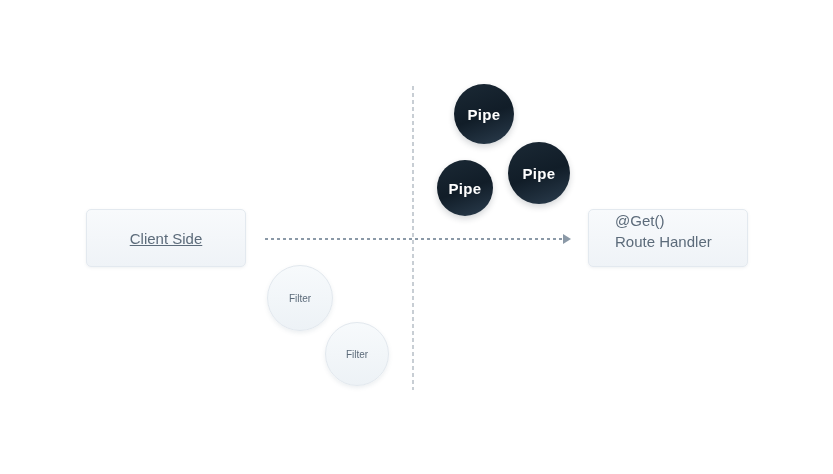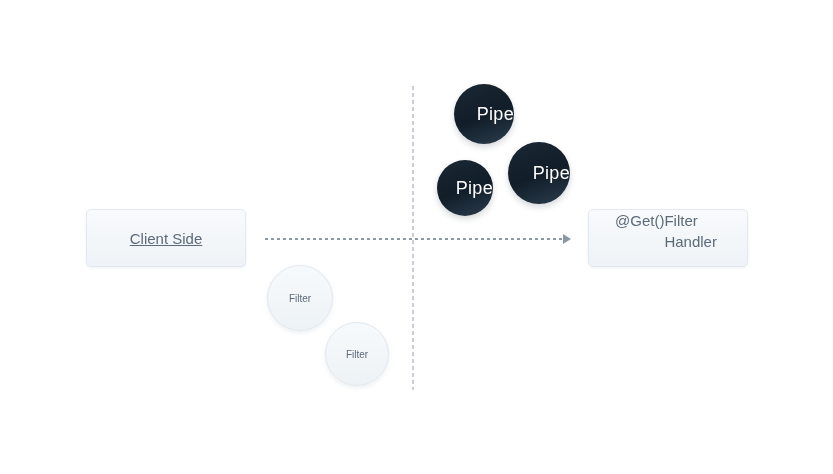--- a/index.html
+++ b/index.html
@@ -35,22 +35,22 @@
     align-items: center;
     justify-content: center;
     text-decoration: underline;
   }
   .route-box {
     left: 588px;
     top: 209px;
     width: 160px;
     height: 58px;
     display: flex;
-    flex-direction: row;
-    justify-content: center;
+    flex-direction: column;
+    justify-content: flex-start;
     padding-left: 26px;
     line-height: 21px;
   }
   
   .v-divider {
     position: absolute;
     left: 412px;
     top: 86px;
     width: 2px;
     height: 304px;
@@ -88,25 +88,24 @@
     position: absolute;
     border-radius: 50%;
     display: flex;
     align-items: center;
     justify-content: center;
     box-sizing: border-box;
   }
   .pipe {
     background: linear-gradient(160deg, #1b2935 0%, #111d28 52%, #2b3d4e 100%);
     color: #ffffff;
-    font-size: 18px;
-    font-weight: 400;
+    font-size: 15px;
+    font-weight: 700;
     letter-spacing: 0.3px;
     box-shadow: 0 3px 6px rgba(20,32,43,0.18);
-    justify-content: flex-end;
   }
   .pipe-1 { left: 454px; top: 84px;  width: 60px; height: 60px; }
   .pipe-2 { left: 437px; top: 160px; width: 56px; height: 56px; }
   .pipe-3 { left: 508px; top: 142px; width: 62px; height: 62px; }
   .filter {
     background: linear-gradient(180deg, #f7fafc 0%, #edf2f6 100%);
     border: 1px solid #e2e8ee;
     color: #5c6b7a;
     font-size: 10px;
     box-shadow: 0 2px 4px rgba(100,120,140,0.12);
@@ -123,21 +122,21 @@
 
   <div class="h-arrow"></div>
   <div class="arrowhead"></div>
 
   <div class="node-box client-box">
     <span>Client Side</span>
   </div>
 
   <div class="node-box route-box">
     <span>@Get()</span>
-    <span>Filter Handler</span>
+    <span>Route Handler</span>
   </div>
 
   <div class="circle pipe pipe-1">
     <span>Pipe</span>
   </div>
   <div class="circle pipe pipe-2">
     <span>Pipe</span>
   </div>
   <div class="circle pipe pipe-3">
     <span>Pipe</span>

